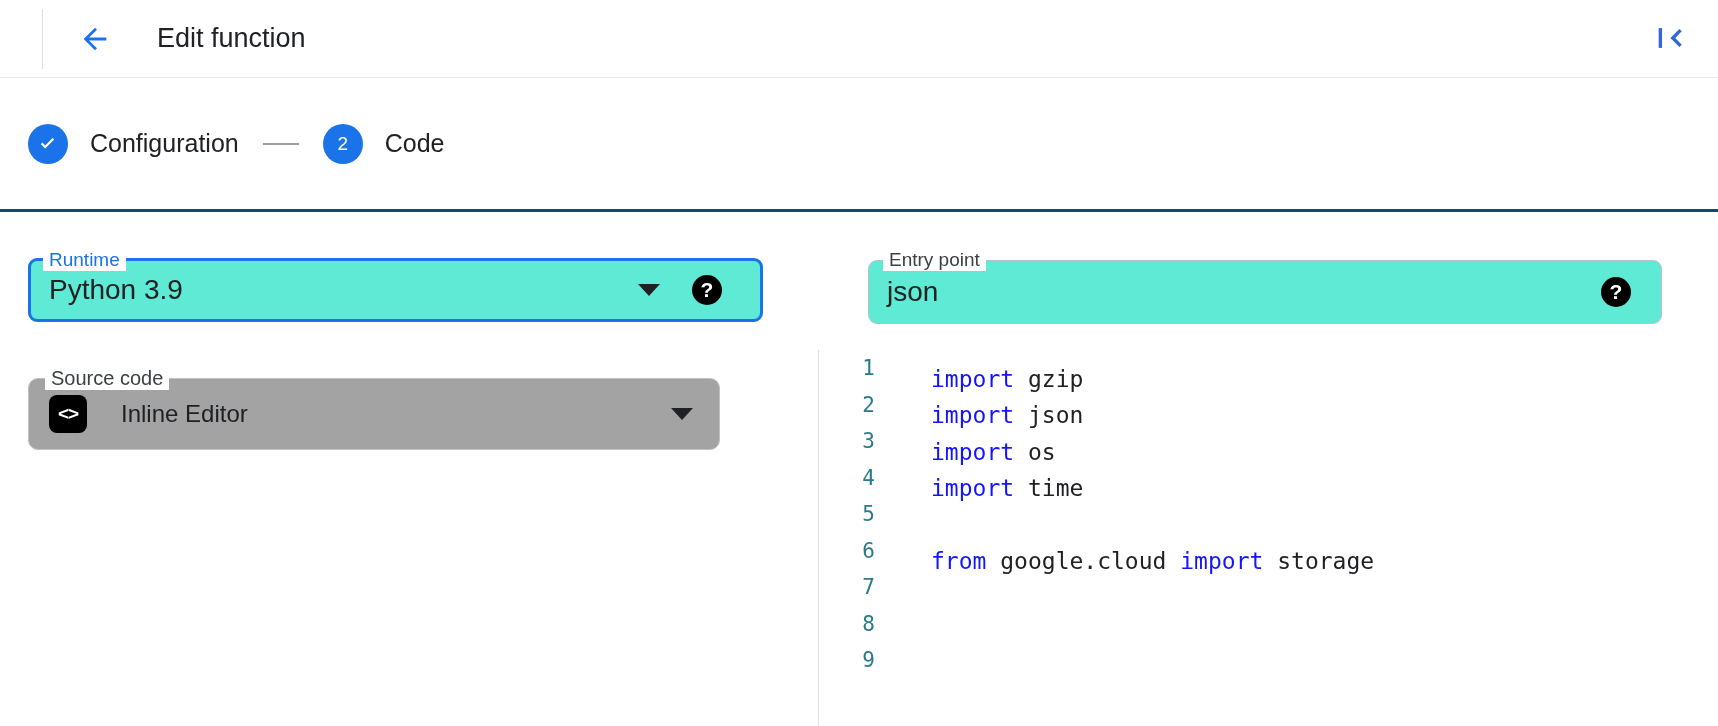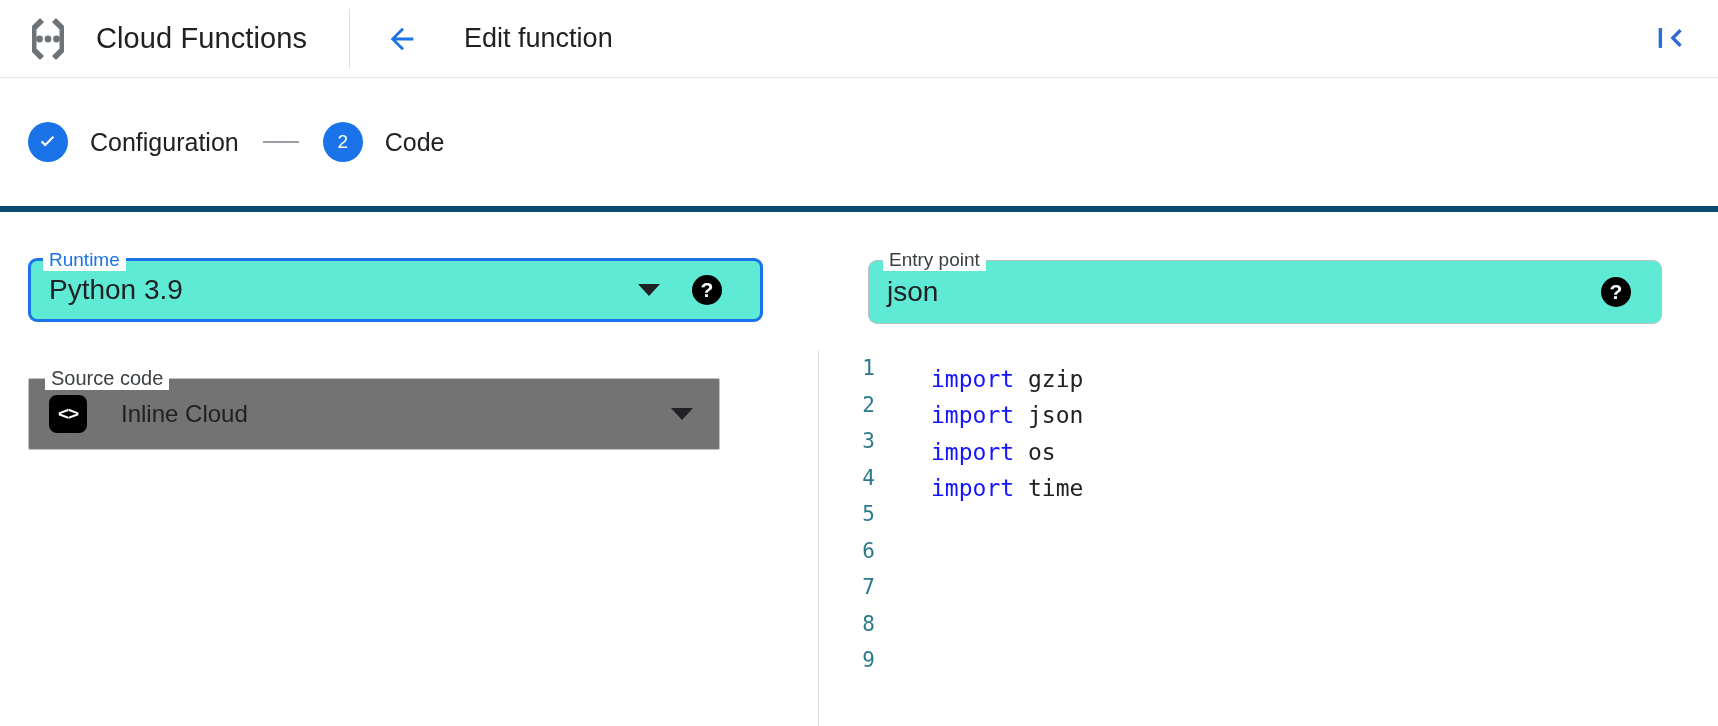--- a/index.html
+++ b/index.html
@@ -38,21 +38,21 @@
   .collapse-btn {
     position: absolute; right: 24px; top: 14px;
     width: 48px; height: 48px;
     display: flex; align-items: center; justify-content: center; cursor: pointer;
   }
 
   
   .stepper {
     position: absolute; left: 0; top: 78px; width: 1718px; height: 134px;
     display: flex; align-items: center; padding-left: 28px;
-    border-bottom: 6px solid #0c4a6e; background: #fff;
+    border-bottom: 3px solid #0c4a6e; background: #fff;
   }
   .step { display: flex; align-items: center; cursor: pointer; }
   .step-circle {
     width: 40px; height: 40px; border-radius: 50%;
     background: #1a73e8; display: flex; align-items: center; justify-content: center;
     color: #fff; font-size: 19px; flex: none;
   }
   .step-label { font-size: 25px; color: #202124; margin-left: 22px; white-space: nowrap; }
   .step-sep { width: 36px; height: 2px; background: #9aa0a6; margin: 0 24px; }
 
@@ -87,21 +87,21 @@
     width: 0; height: 0;
     border-left: 11px solid transparent; border-right: 11px solid transparent;
     border-top: 12px solid #202124; }
   .runtime-help { position: absolute; right: 38px; top: 50%; transform: translateY(-50%); }
   .entry-help { position: absolute; right: 30px; top: 50%; transform: translateY(-50%); }
 
   
   .left-panel { position: absolute; left: 0; top: 350px; width: 818px; height: 376px; background:#fff; }
   .src-field {
     position: absolute; left: 28px; top: 28px; width: 692px; height: 72px;
-    border: 1px solid #bdc1c6; border-radius: 2px; background: #737373; cursor: pointer; padding-left: 23px;
+    border: 1px solid #bdc1c6; border-radius: 10px; background: #a3a3a3; cursor: pointer; padding-left: 23px;
   }
   .src-field .legend {
     position: absolute; top: -13px; left: 16px; background: #fff; padding: 0 6px;
     font-size: 20px; color: #3c4043; line-height: 24px;
   }
   .code-sq {
     position: absolute; left: 20px; top: 50%; transform: translateY(-50%);
     width: 38px; height: 38px; border-radius: 8px; background: #000;
     color: #fff; font-size: 19px; font-weight: bold;
     display: flex; align-items: center; justify-content: center; letter-spacing: -1px;
@@ -132,30 +132,20 @@
     margin-top: 21px;
   }
   .tok-kw { color: #1414ff; }
 </style>
 </head>
 <body>
 
 <div id="app">
 
   <div class="topbar">
-    <div class="brand">
-      <svg class="cf-logo" viewBox="0 0 52 52">
-        <path d="M18 5 L10 13 L10 39 L18 47 L22 43 L14.5 35.5 L14.5 16.5 L22 9 Z" fill="#6e7377"></path>
-        <path d="M34 5 L42 13 L42 39 L34 47 L30 43 L37.5 35.5 L37.5 16.5 L30 9 Z" fill="#6e7377"></path>
-        <circle cx="17.5" cy="26" r="3.4" fill="#6e7377"></circle>
-        <circle cx="26" cy="26" r="3.4" fill="#6e7377"></circle>
-        <circle cx="34.5" cy="26" r="3.4" fill="#6e7377"></circle>
-      </svg>
-      <div class="brand-title">Cloud Functions</div>
-    </div>
     <div class="vdivider"></div>
     <div class="back-btn">
       <svg width="34" height="34" viewBox="0 0 24 24">
         <path d="M20 11H7.8l5.6-5.6L12 4l-8 8 8 8 1.4-1.4L7.8 13H20z" fill="#1a73e8"></path>
       </svg>
     </div>
     <div class="page-title">Edit function</div>
     <div class="collapse-btn">
       <svg width="34" height="34" viewBox="0 0 24 24">
         <rect x="4" y="5" width="2.4" height="14" fill="#3367d6"></rect>
@@ -194,21 +184,21 @@
       <div class="value">json</div>
       <div class="help-icon entry-help">?</div>
     </div>
   </div>
 
   <div class="left-panel">
 
     <div class="src-field">
       <div class="legend">Source code</div>
       <div class="code-sq">&lt;&gt;</div>
-      <div class="value">Inline Cloud</div>
+      <div class="value">Inline Editor</div>
       <div class="src-caret"></div>
     </div>
 
   </div>
 
   <div class="editor">
     <div id="code-lines">
         <div class="code-line">
           <span class="gutter">1</span>
           <span class="code-text"><span class="tok-kw">import</span> gzip</span>
@@ -224,20 +214,21 @@
         <div class="code-line">
           <span class="gutter">4</span>
           <span class="code-text"><span class="tok-kw">import</span> time</span>
         </div>
         <div class="code-line">
           <span class="gutter">5</span>
           <span class="code-text"></span>
         </div>
         <div class="code-line">
           <span class="gutter">6</span>
+          <span class="code-text"><span class="tok-kw">from</span> google.cloud <span class="tok-kw">import</span> storage</span>
         </div>
         <div class="code-line">
           <span class="gutter">7</span>
         </div>
         <div class="code-line">
           <span class="gutter">8</span>
           <span class="code-text"></span>
         </div>
         <div class="code-line">
           <span class="gutter">9</span>

